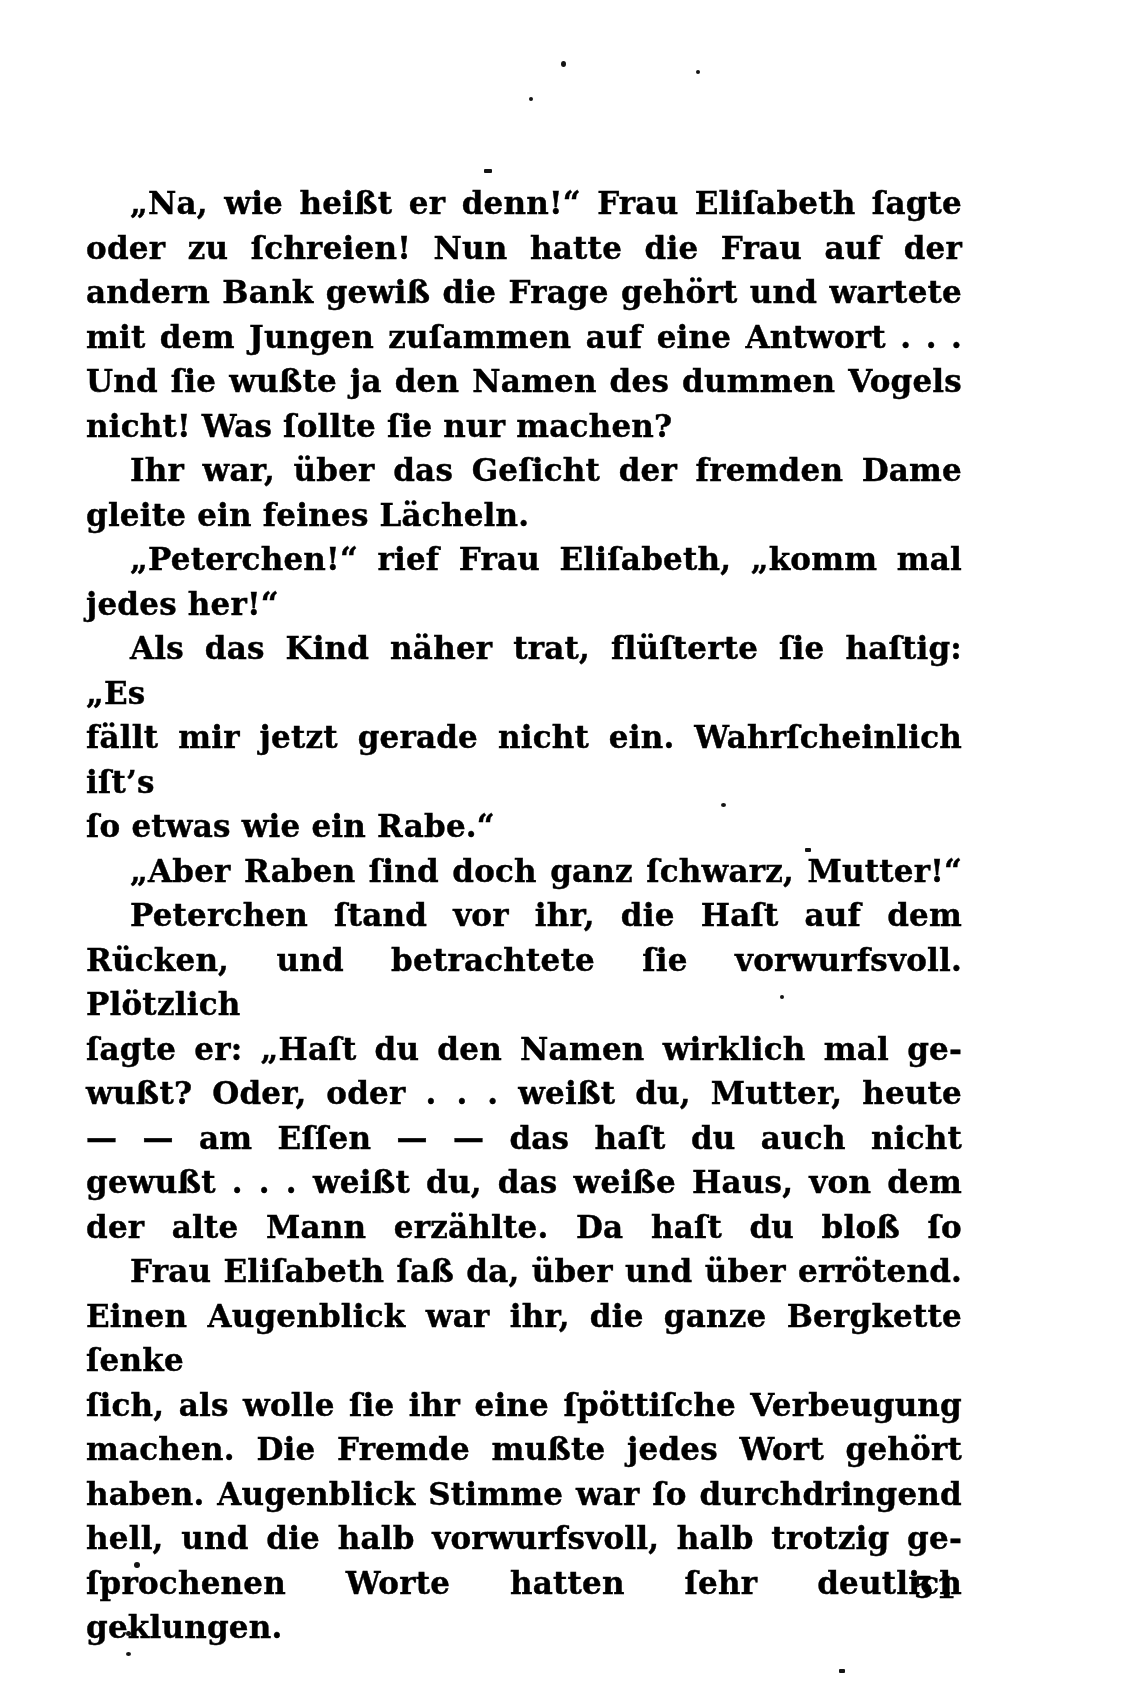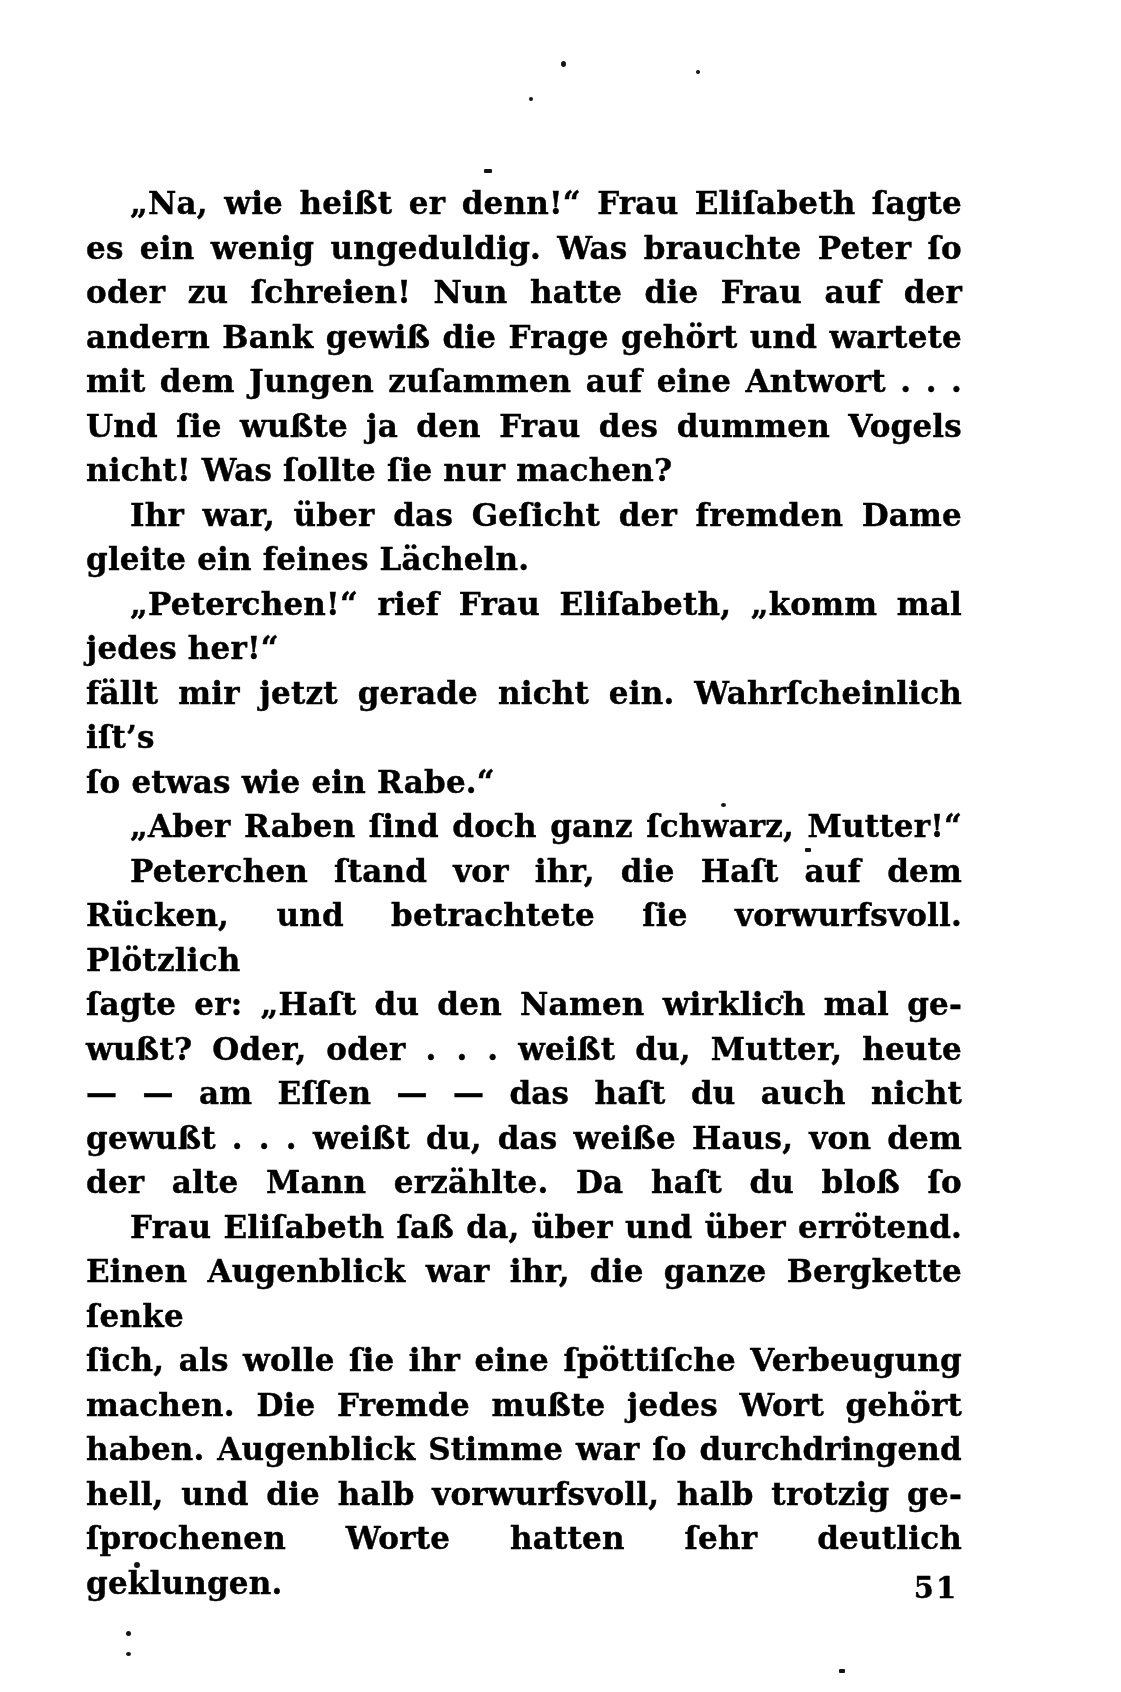--- a/index.html
+++ b/index.html
@@ -58,39 +58,39 @@
 </style>
 </head>
 <body>
 
 <div class="scan-page">
 
   <div class="text-block">
 
     <div class="para">
       <div class="line ind">„Na, wie heißt er denn!“ Frau Eliſabeth ſagte</div>
-      <div class="line">es ein wenig ungeduldig. Was brauchte Peter ſo</div>
       <div class="line">oder zu ſchreien! Nun hatte die Frau auf der</div>
       <div class="line">andern Bank gewiß die Frage gehört und wartete</div>
       <div class="line">mit dem Jungen zuſammen auf eine Antwort . . .</div>
-      <div class="line">Und ſie wußte ja den Frau des dummen Vogels</div>
+      <div class="line">Und ſie wußte ja den Namen des dummen Vogels</div>
       <div class="line end">nicht! Was ſollte ſie nur machen?</div>
     </div>
 
     <div class="para">
       <div class="line ind">Ihr war, über das Geſicht der fremden Dame</div>
       <div class="line end">gleite ein feines Lächeln.</div>
     </div>
 
     <div class="para">
       <div class="line ind">„Peterchen!“ rief Frau Eliſabeth, „komm mal</div>
       <div class="line end">jedes her!“</div>
     </div>
 
     <div class="para">
+      <div class="line ind">Als das Kind näher trat, flüſterte ſie haſtig: „Es</div>
       <div class="line">fällt mir jetzt gerade nicht ein. Wahrſcheinlich iſt’s</div>
       <div class="line end">ſo etwas wie ein Rabe.“</div>
     </div>
 
     <div class="para">
       <div class="line ind">„Aber Raben ſind doch ganz ſchwarz, Mutter!“</div>
     </div>
 
     <div class="para">
       <div class="line ind">Peterchen ſtand vor ihr, die Haſt auf dem</div>

